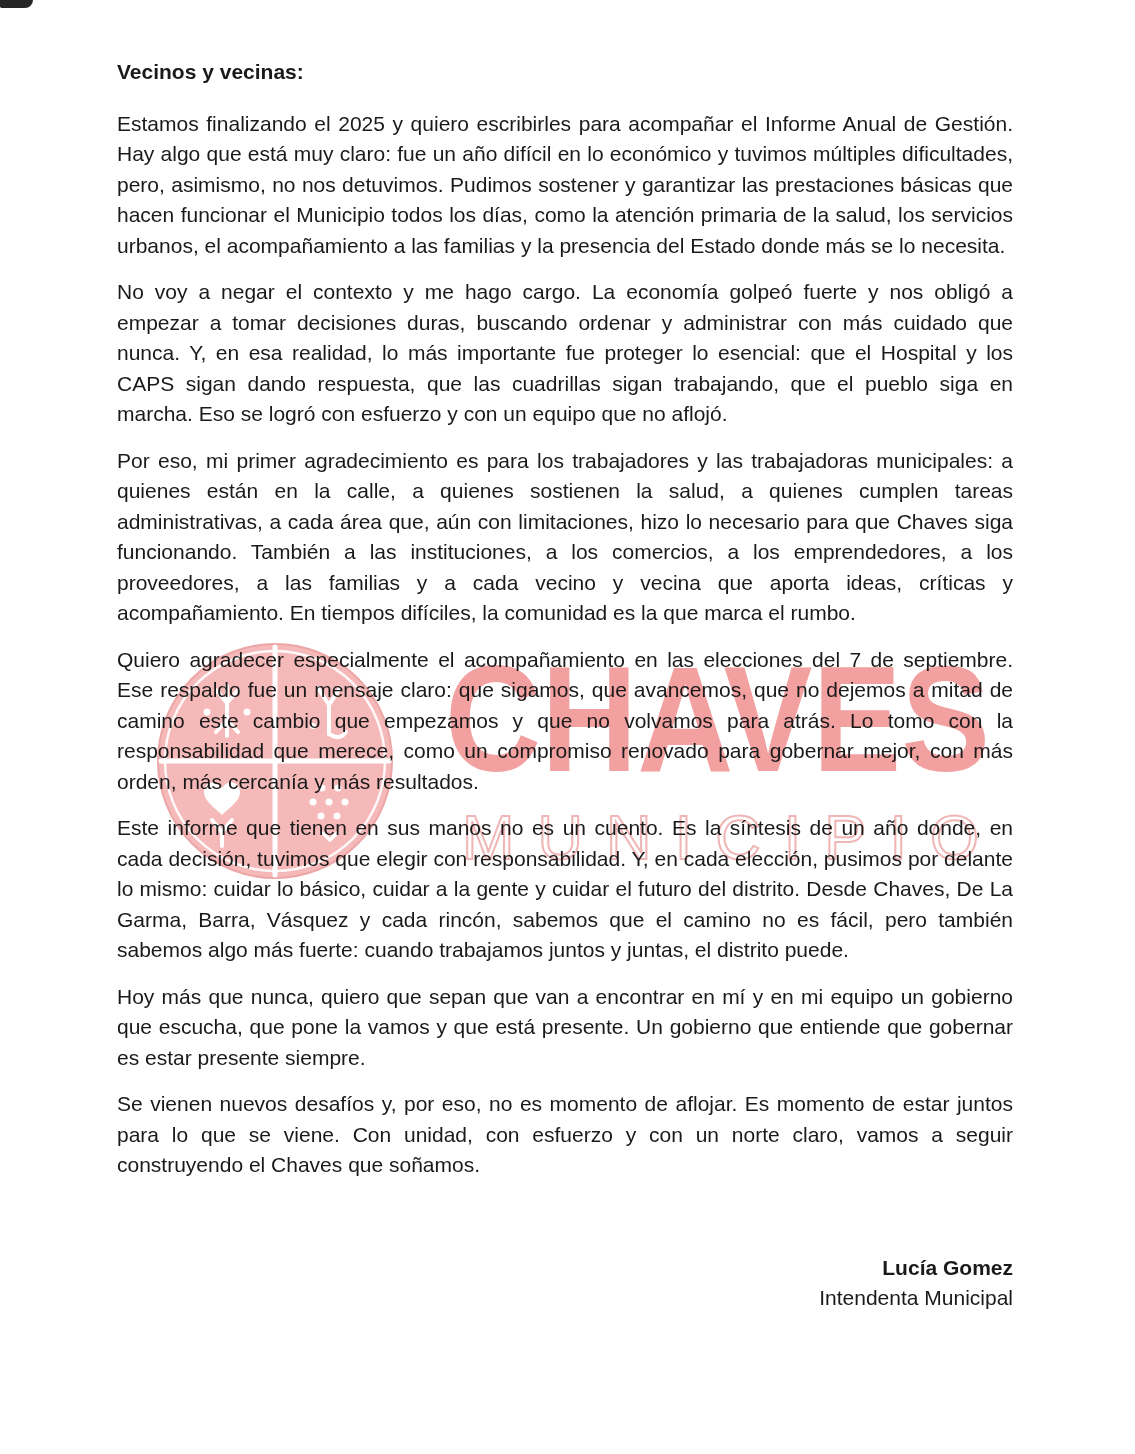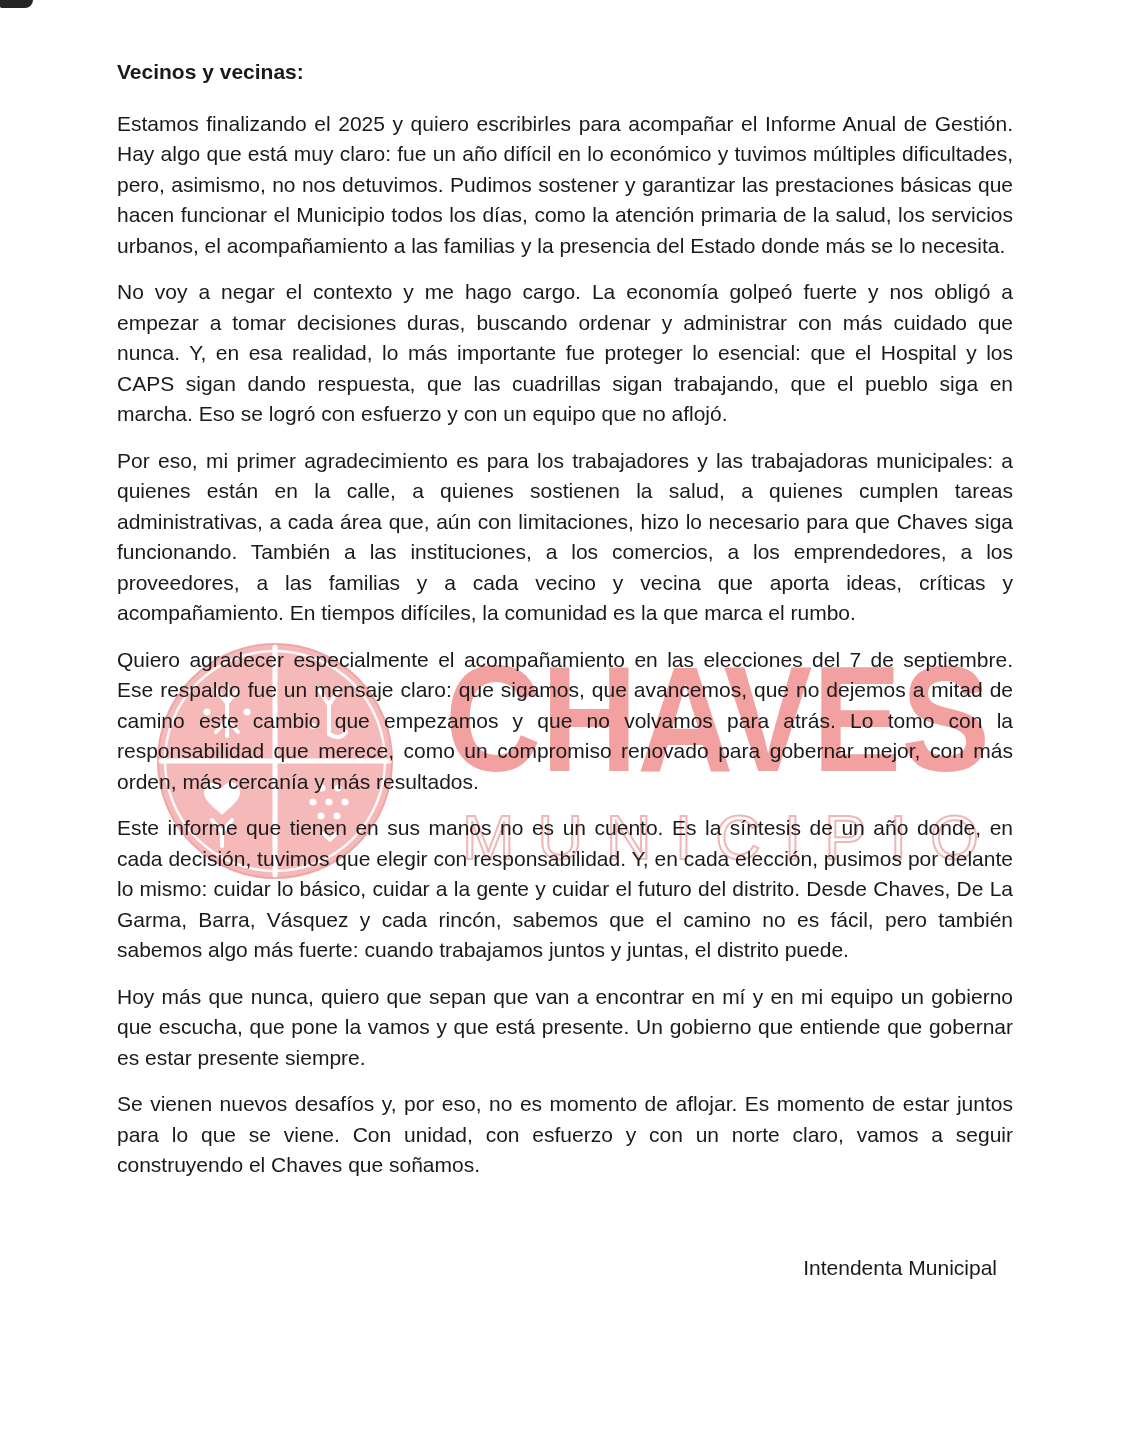--- a/index.html
+++ b/index.html
@@ -25,21 +25,21 @@
     width: 896px;
     padding-top: 57px;
     font-size: 21px;
     line-height: 30.5px;
   }
   .salutation { font-weight: bold; margin: 0 0 21px 0; }
   .body-p     { margin: 8px 0 16px 0; text-align: justify; }
   .closing    { font-weight: bold; margin: 0; }
   .signature  { margin-top: 72px; text-align: right; }
   .sig-name   { font-weight: bold; margin: 0; }
-  .sig-title  { margin: 16px; text-align: right; }
+  .sig-title  { margin: 0; text-align: right; }
   .corner-artifact {
     position: absolute;
     left: 0; top: 0;
     width: 33px; height: 8px;
     background: #262626;
     border-radius: 0 0 9px 2px;
   }
 </style>
 </head>
 <body>
@@ -96,17 +96,18 @@
     <p class="body-p">Estamos finalizando el 2025 y quiero escribirles para acompañar el Informe Anual de Gestión. Hay algo que está muy claro: fue un año difícil en lo económico y tuvimos múltiples dificultades, pero, asimismo, no nos detuvimos. Pudimos sostener y garantizar las prestaciones básicas que hacen funcionar el Municipio todos los días, como la atención primaria de la salud, los servicios urbanos, el acompañamiento a las familias y la presencia del Estado donde más se lo necesita.</p>
     <p class="body-p">No voy a negar el contexto y me hago cargo. La economía golpeó fuerte y nos obligó a empezar a tomar decisiones duras, buscando ordenar y administrar con más cuidado que nunca. Y, en esa realidad, lo más importante fue proteger lo esencial: que el Hospital y los CAPS sigan dando respuesta, que las cuadrillas sigan trabajando, que el pueblo siga en marcha. Eso se logró con esfuerzo y con un equipo que no aflojó.</p>
     <p class="body-p">Por eso, mi primer agradecimiento es para los trabajadores y las trabajadoras municipales: a quienes están en la calle, a quienes sostienen la salud, a quienes cumplen tareas administrativas, a cada área que, aún con limitaciones, hizo lo necesario para que Chaves siga funcionando. También a las instituciones, a los comercios, a los emprendedores, a los proveedores, a las familias y a cada vecino y vecina que aporta ideas, críticas y acompañamiento. En tiempos difíciles, la comunidad es la que marca el rumbo.</p>
     <p class="body-p">Quiero agradecer especialmente el acompañamiento en las elecciones del 7 de septiembre. Ese respaldo fue un mensaje claro: que sigamos, que avancemos, que no dejemos a mitad de camino este cambio que empezamos y que no volvamos para atrás. Lo tomo con la responsabilidad que merece, como un compromiso renovado para gobernar mejor, con más orden, más cercanía y más resultados.</p>
     <p class="body-p">Este informe que tienen en sus manos no es un cuento. Es la síntesis de un año donde, en cada decisión, tuvimos que elegir con responsabilidad. Y, en cada elección, pusimos por delante lo mismo: cuidar lo básico, cuidar a la gente y cuidar el futuro del distrito. Desde Chaves, De La Garma, Barra, Vásquez y cada rincón, sabemos que el camino no es fácil, pero también sabemos algo más fuerte: cuando trabajamos juntos y juntas, el distrito puede.</p>
     <p class="body-p">Hoy más que nunca, quiero que sepan que van a encontrar en mí y en mi equipo un gobierno que escucha, que pone la vamos y que está presente. Un gobierno que entiende que gobernar es estar presente siempre.</p>
     <p class="body-p">Se vienen nuevos desafíos y, por eso, no es momento de aflojar. Es momento de estar juntos para lo que se viene. Con unidad, con esfuerzo y con un norte claro, vamos a seguir construyendo el Chaves que soñamos.</p>
 
 
     <div class="signature">
+      <p class="sig-name">Lucía Gomez</p>
       <p class="sig-title">Intendenta Municipal</p>
     </div>
   </div>
 
 </div>
 
 </body></html>

